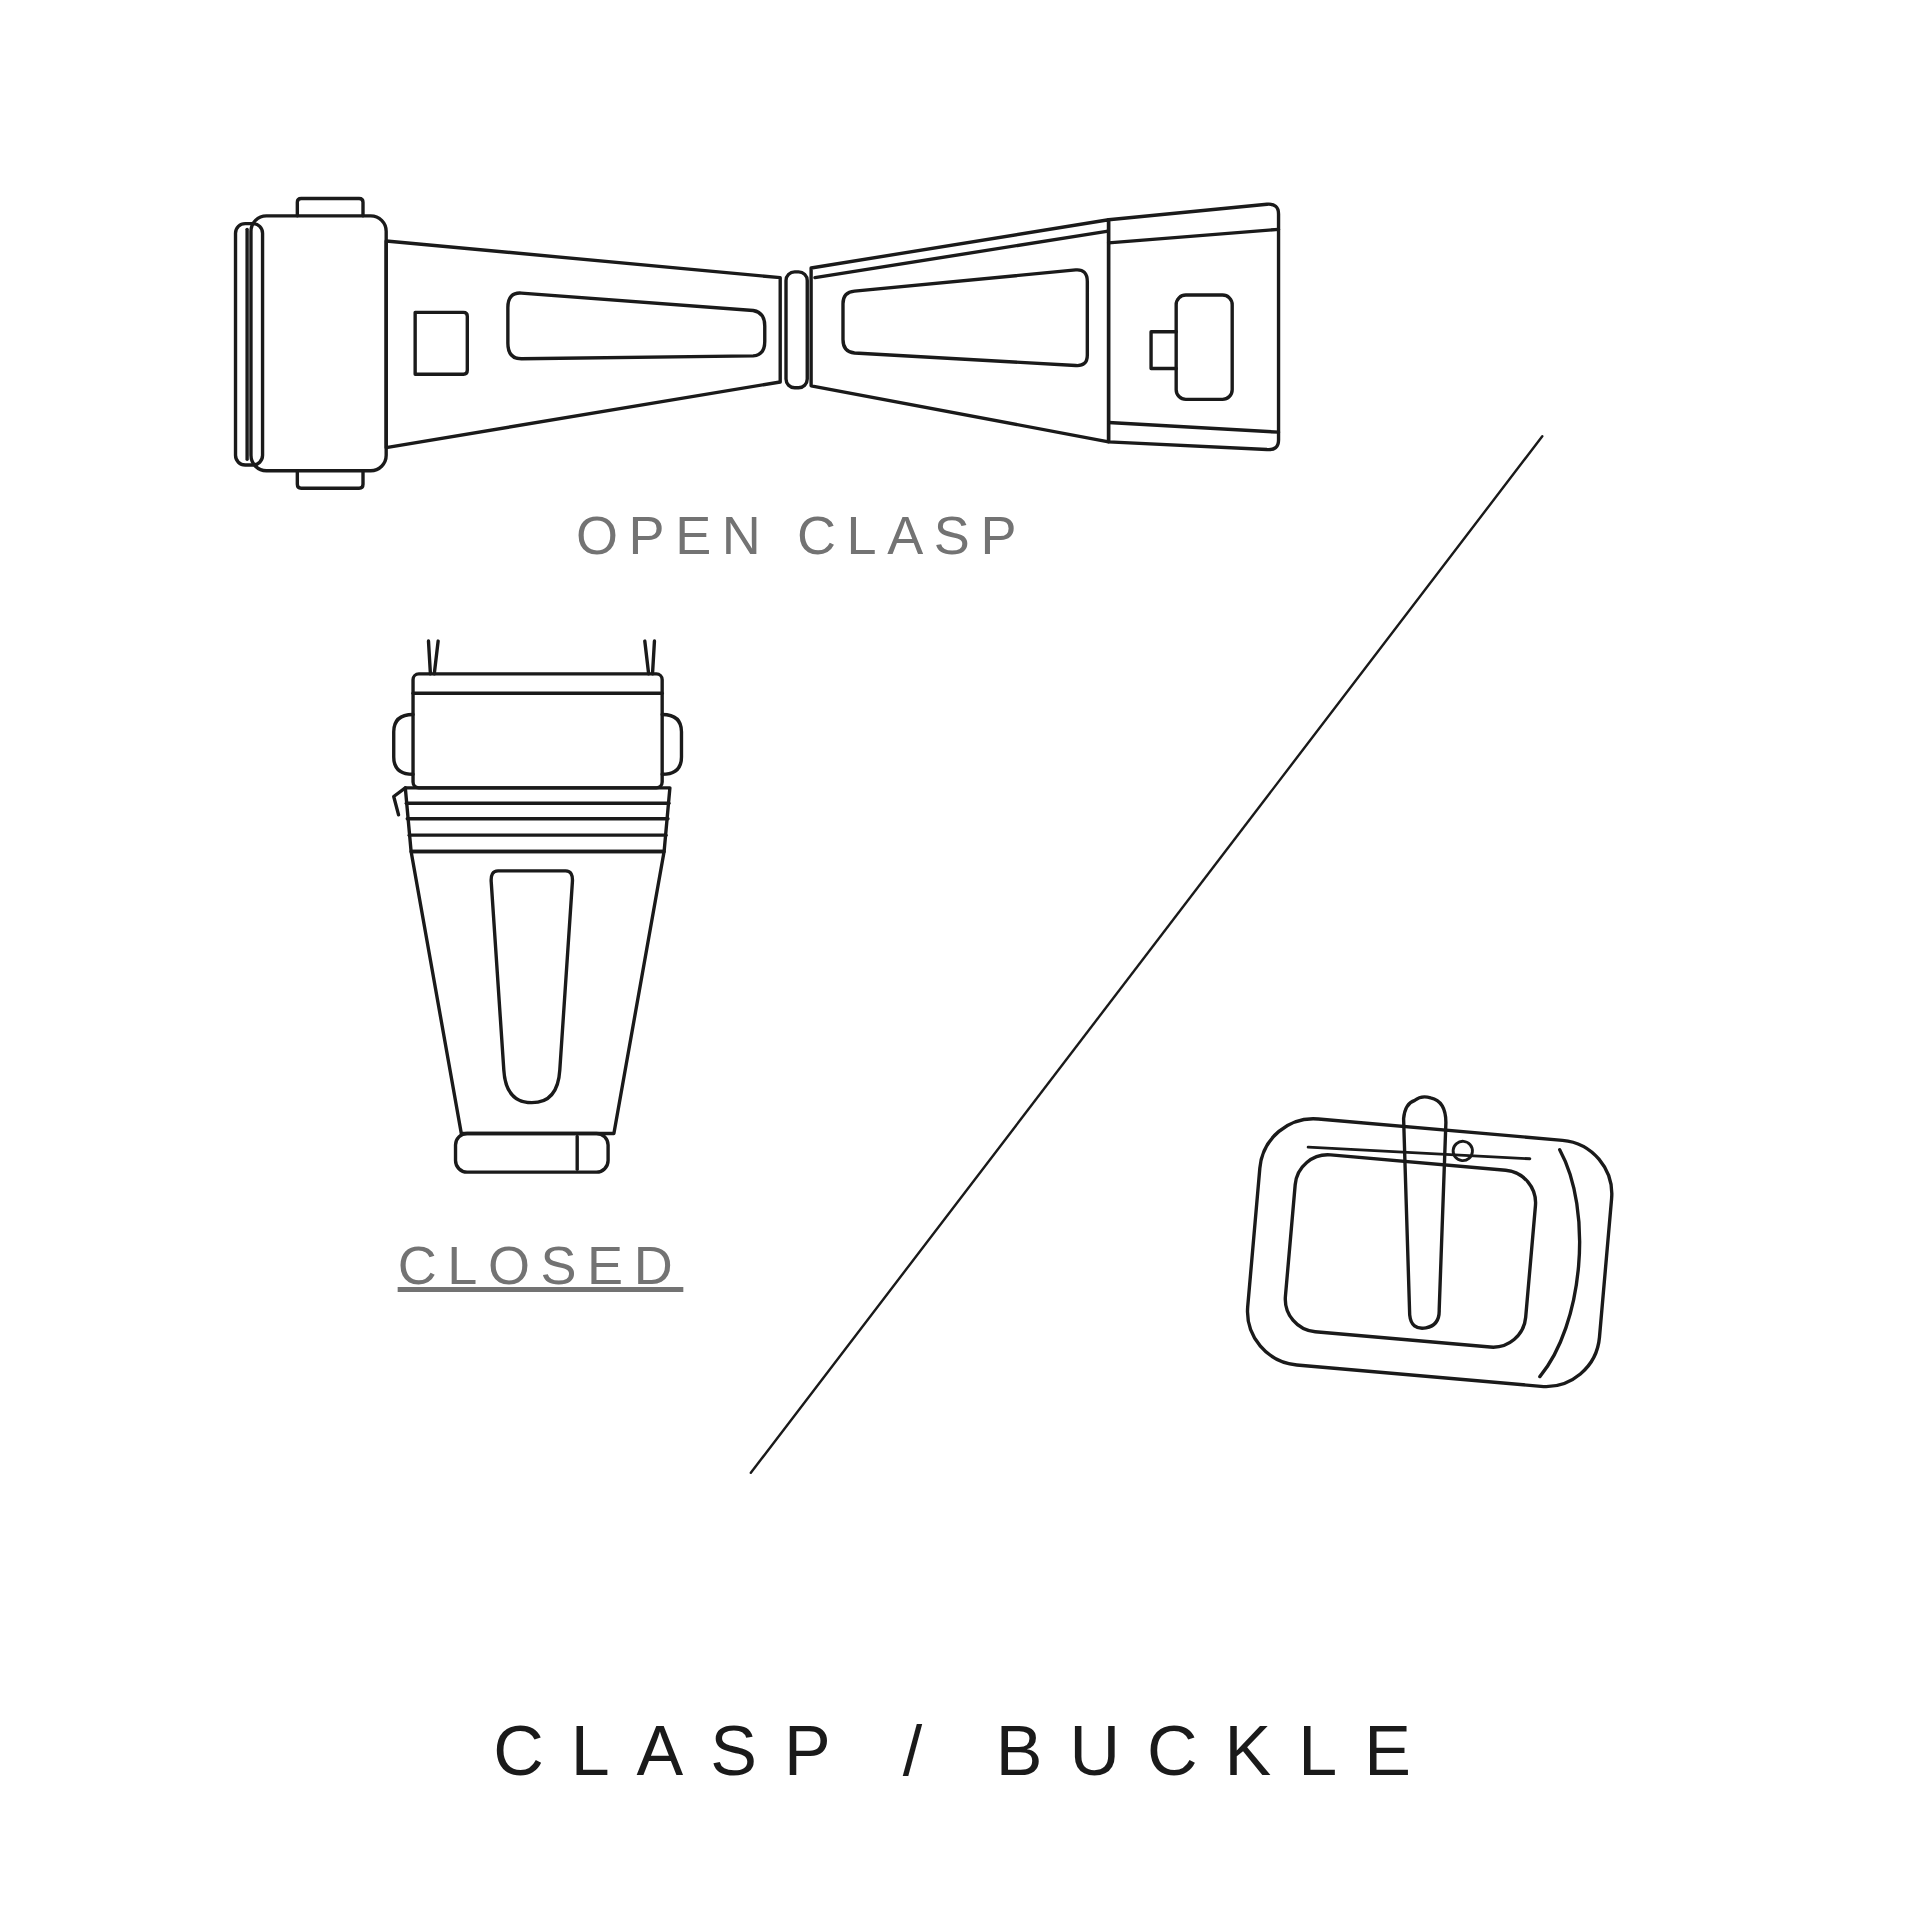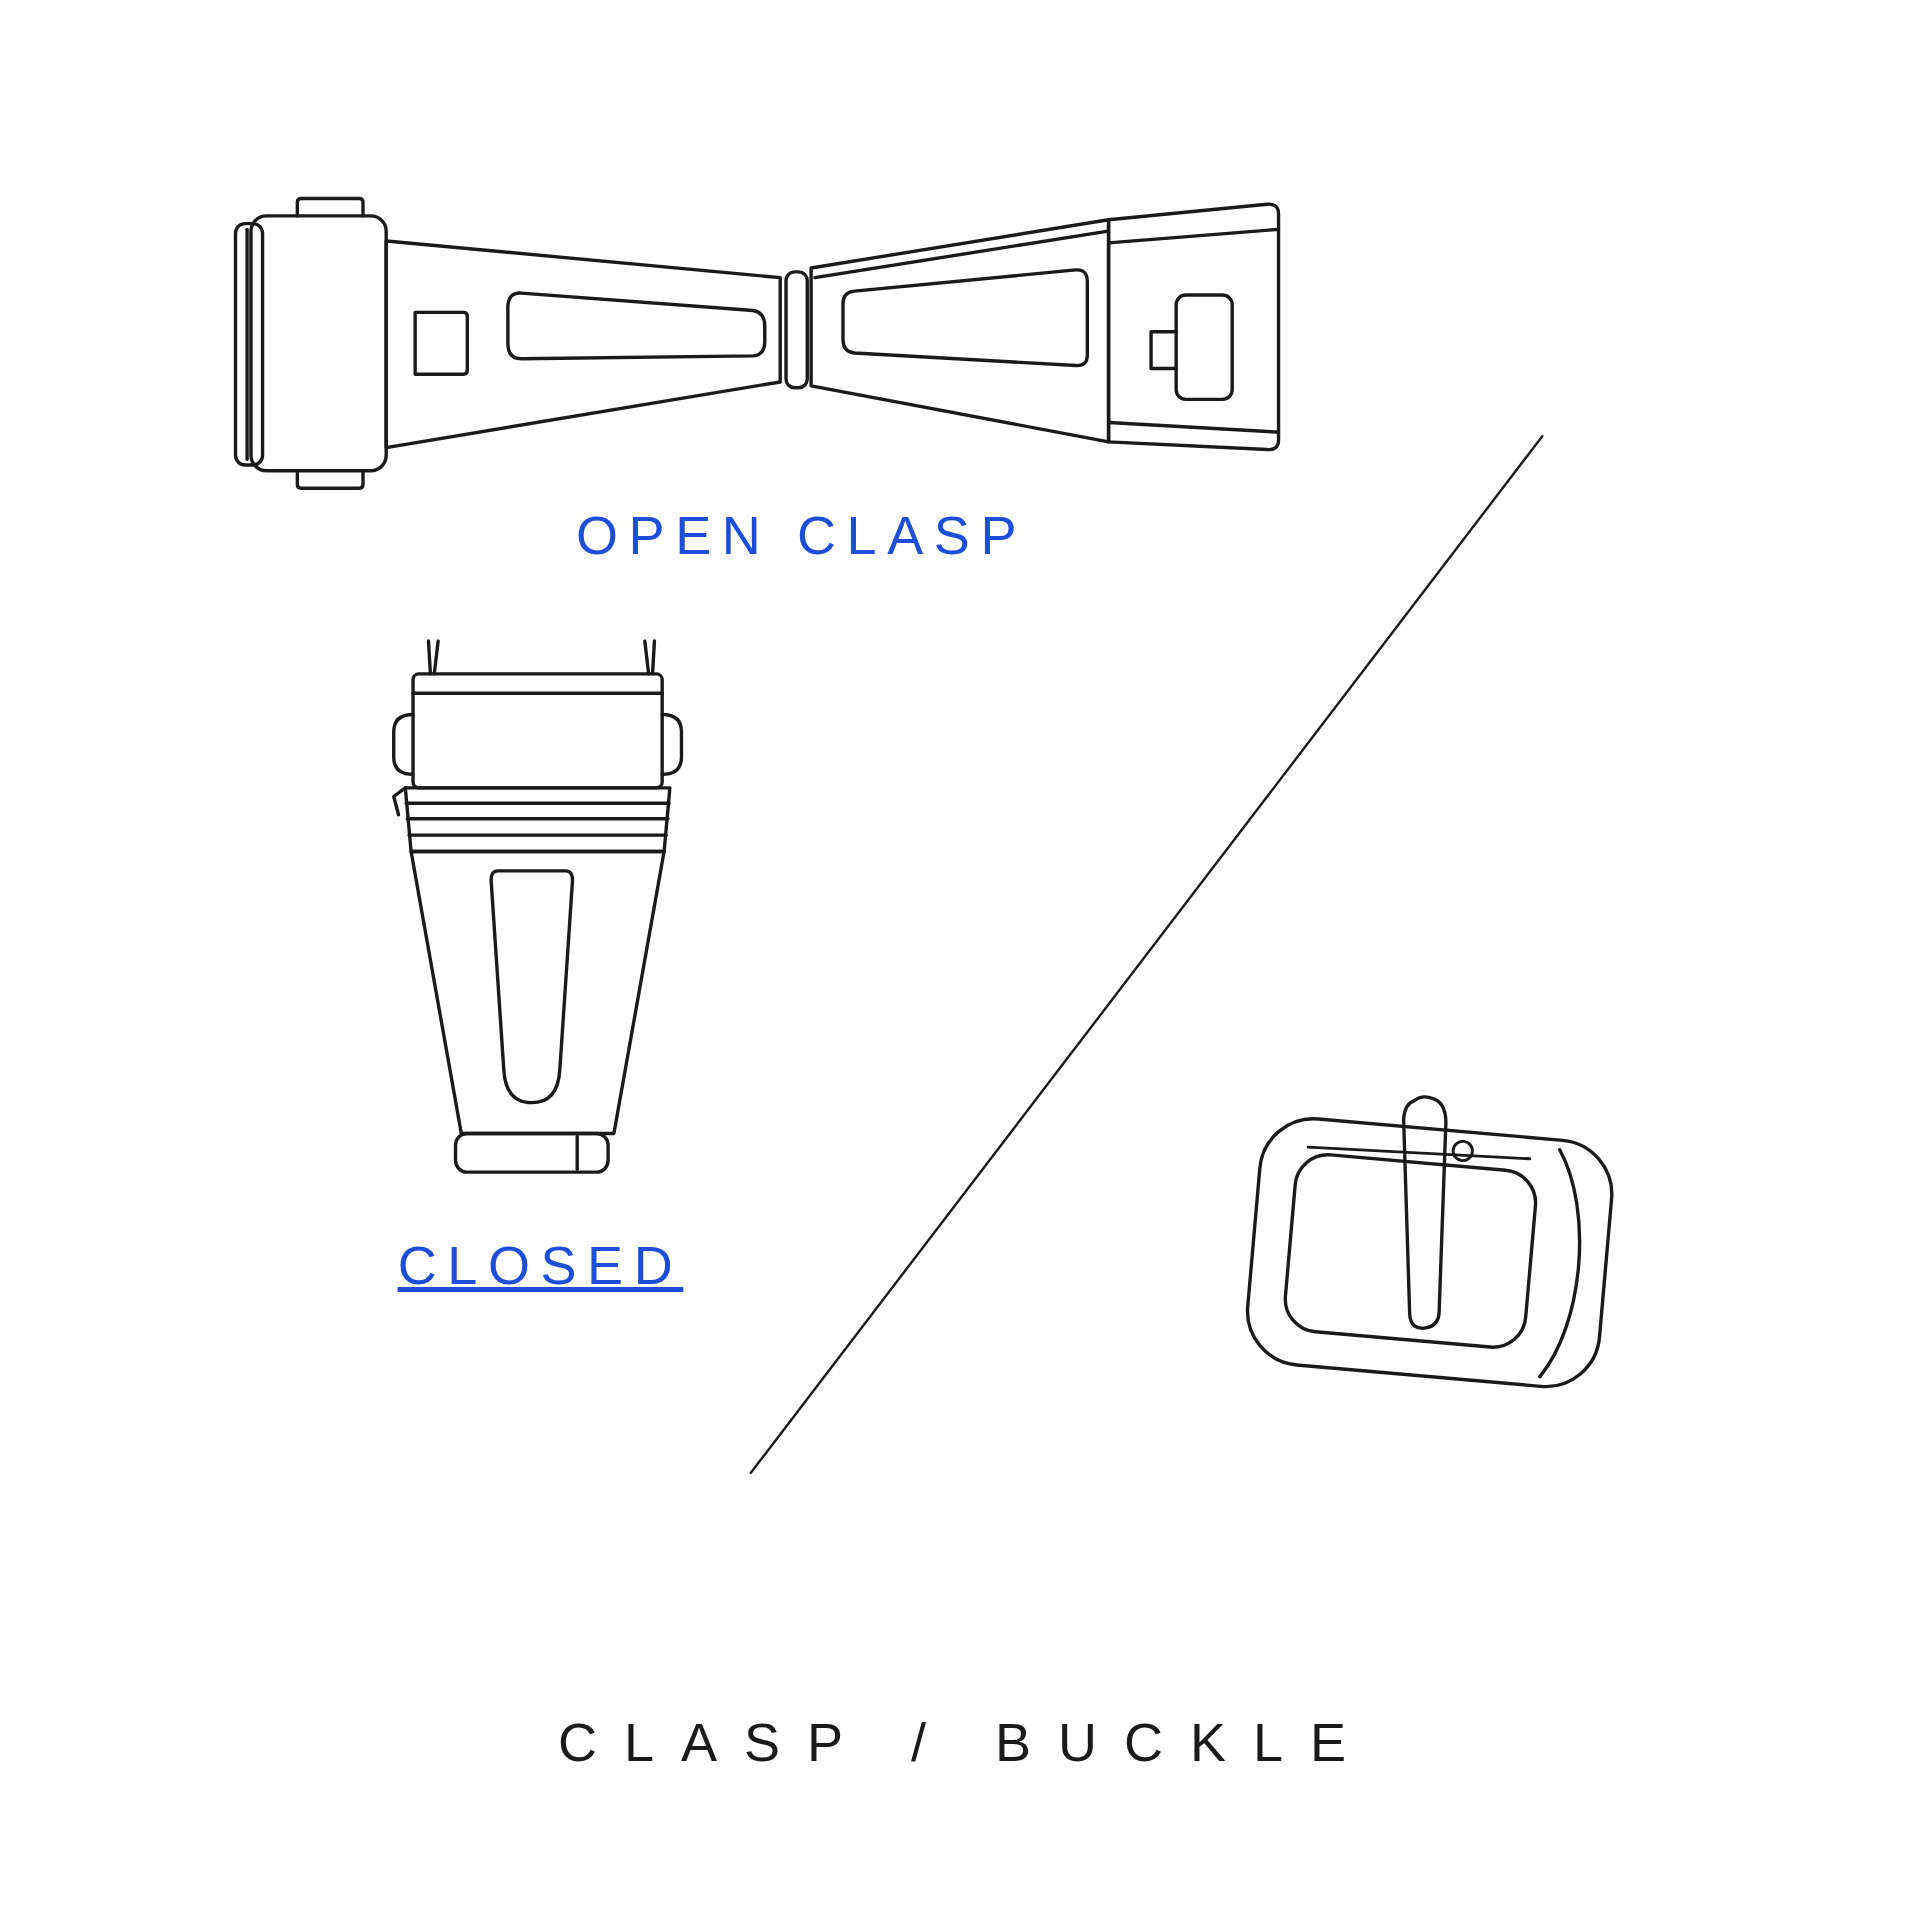--- a/index.html
+++ b/index.html
@@ -34,21 +34,21 @@
   }
   .line-art-thin {
     fill: none;
     stroke: #1a1a1a;
     stroke-width: 2.5;
     stroke-linejoin: round;
     stroke-linecap: round;
   }
   .caption {
     position: absolute;
-    color: #1d4ed8;
+    color: #737373;
     font-size: 54px;
     letter-spacing: 10.6px;
     text-align: center;
     white-space: nowrap;
     font-weight: 400;
   }
   .caption-open {
     left: 232px;
     top: 504px;
     width: 1139px;
@@ -59,21 +59,21 @@
     width: 309px;
     text-decoration: underline;
   }
   .main-title {
     position: absolute;
     left: 0;
     top: 1711px;
     width: 1931px;
     text-align: center;
     color: #1a1a1a;
-    font-size: 54px;
+    font-size: 70px;
     letter-spacing: 27px;
     font-weight: 500;
     white-space: nowrap;
   }
   .pos-open-clasp   { left: 222px;  top: 179px;  width: 1072px; height: 319px; }
   .pos-closed-clasp { left: 386px;  top: 639px;  width: 309px;  height: 541px; }
   .pos-divider      { left: 714px;  top: 415px;  width: 869px;  height: 1081px; }
   .pos-buckle       { left: 1226px; top: 1089px; width: 415px;  height: 328px; }
 </style>
 </head>

